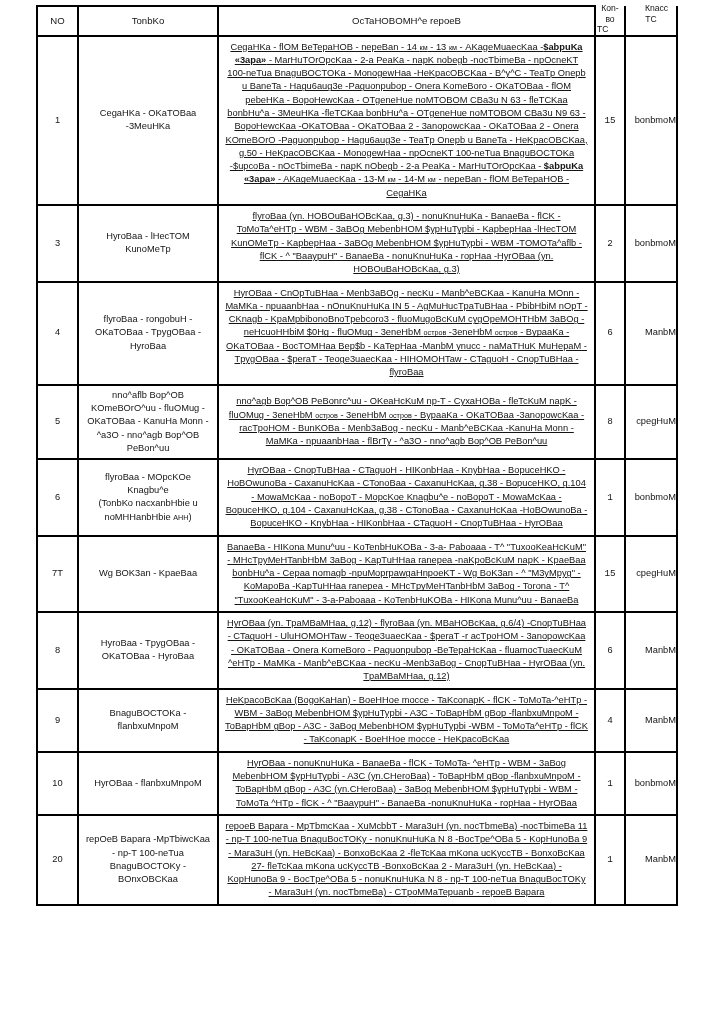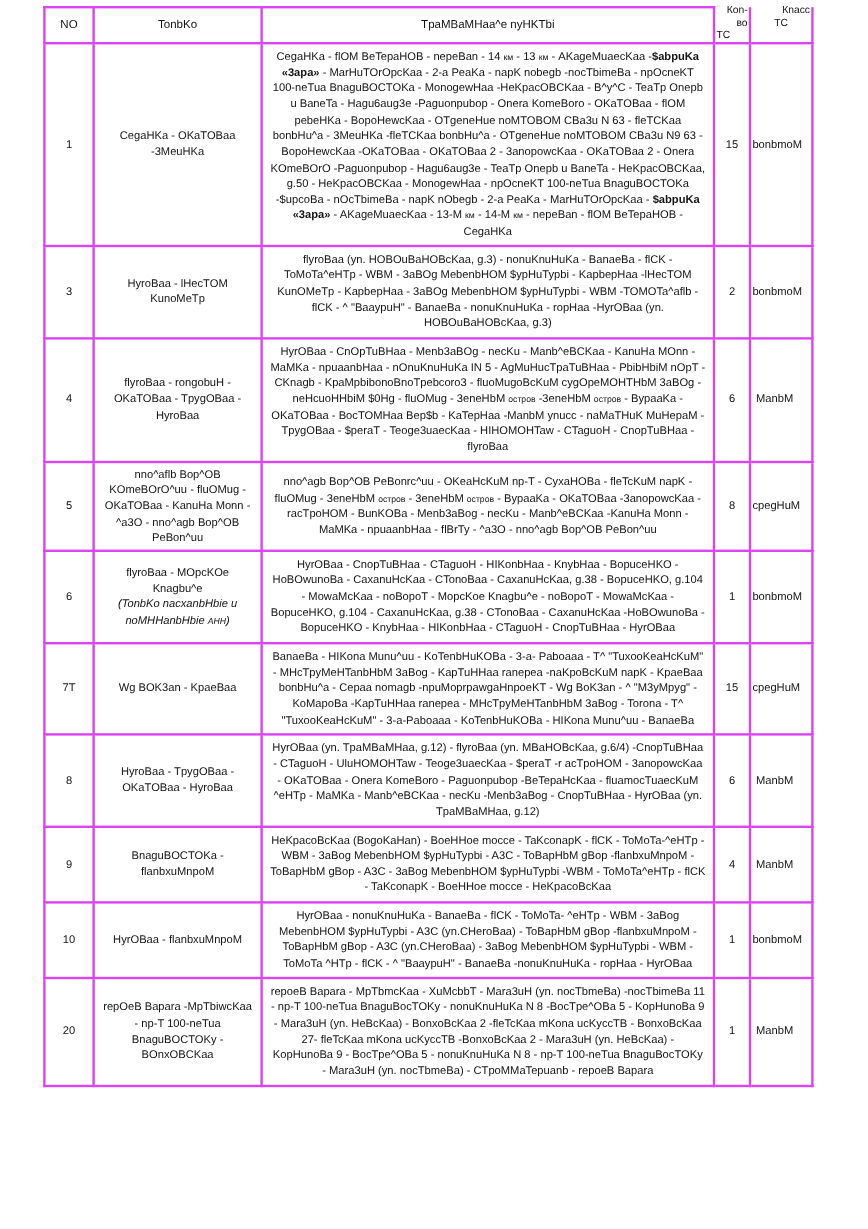--- a/index.html
+++ b/index.html
@@ -16,67 +16,67 @@
     width:640px;
     border-collapse:collapse;
     table-layout:fixed;
   }
   col.c-no{width:41px}
   col.c-route{width:140px}
   col.c-stops{width:377px}
   col.c-count{width:30px}
   col.c-class{width:52px}
   td,th{
-    border:2px solid #d946ef;
+    border:2px solid #000000;
     font-weight:normal;
     font-size:9.3px;
     line-height:13.3px;
     vertical-align:middle;
     text-align:center;
     padding:3px 4px;
     word-wrap:break-word;
   }
   th.h-no,th.h-route,th.h-stops{font-size:9.6px;height:20px;}
   th.h-count,th.h-class{
     border-top:none;
     vertical-align:top;
     padding:0 1px;
     font-size:8.6px;
     line-height:10.5px;
   }
   .hdr-high{margin-top:-3px;}
-  th.h-count .l1{text-align:right;}
+  th.h-count .l1{text-align:center;}
   th.h-count .l2{text-align:left;}
-  th.h-class .l1{text-align:right;padding-left:11px;}
+  th.h-class .l1{text-align:center;padding-left:11px;}
   th.h-class .l2{text-align:center;}
-  td.cell-stops{padding:4px 6px;}
+  td.cell-stops{padding:4px 6px;text-decoration:underline;}
   td.cell-route{padding:3px 5px;}
-  td.cell-class{text-align:center;padding:3px 12px 3px 1px;overflow:visible;white-space:nowrap;}
-  td.cell-count{padding:3px 1px;}
-  .route-note{font-style:italic;}
+  td.cell-class{text-align:right;padding:3px 0 3px 1px;overflow:visible;white-space:nowrap;}
+  td.cell-count{padding:3px 1px;font-family:Liberation Mono, monospace;}
+  .route-note{}
   .sm{font-size:7.2px;}
   b,.b{font-weight:bold;}
 </style>
 </head>
 <body>
 
 <div class="page">
   <table class="route-table">
     <colgroup>
       <col class="c-no">
         <col class="c-route">
         <col class="c-stops">
         <col class="c-count">
         <col class="c-class">
     </colgroup>
     <thead>
       <tr>
         <th class="h-no">NO</th>
         <th class="h-route">TonbKo</th>
-        <th class="h-stops">TpaMBaMHaa^e nyHKTbi</th>
+        <th class="h-stops">OcTaHOBOMH^e repoeB</th>
         <th class="h-count">
           <div class="hdr-high">
             <div class="l1">Коn-во</div>
             <div class="l2">ТС</div>
           </div>
         </th>
         <th class="h-class">
           <div class="hdr-high">
             <div class="l1">Кnасс</div>
             <div class="l2">ТС</div>

